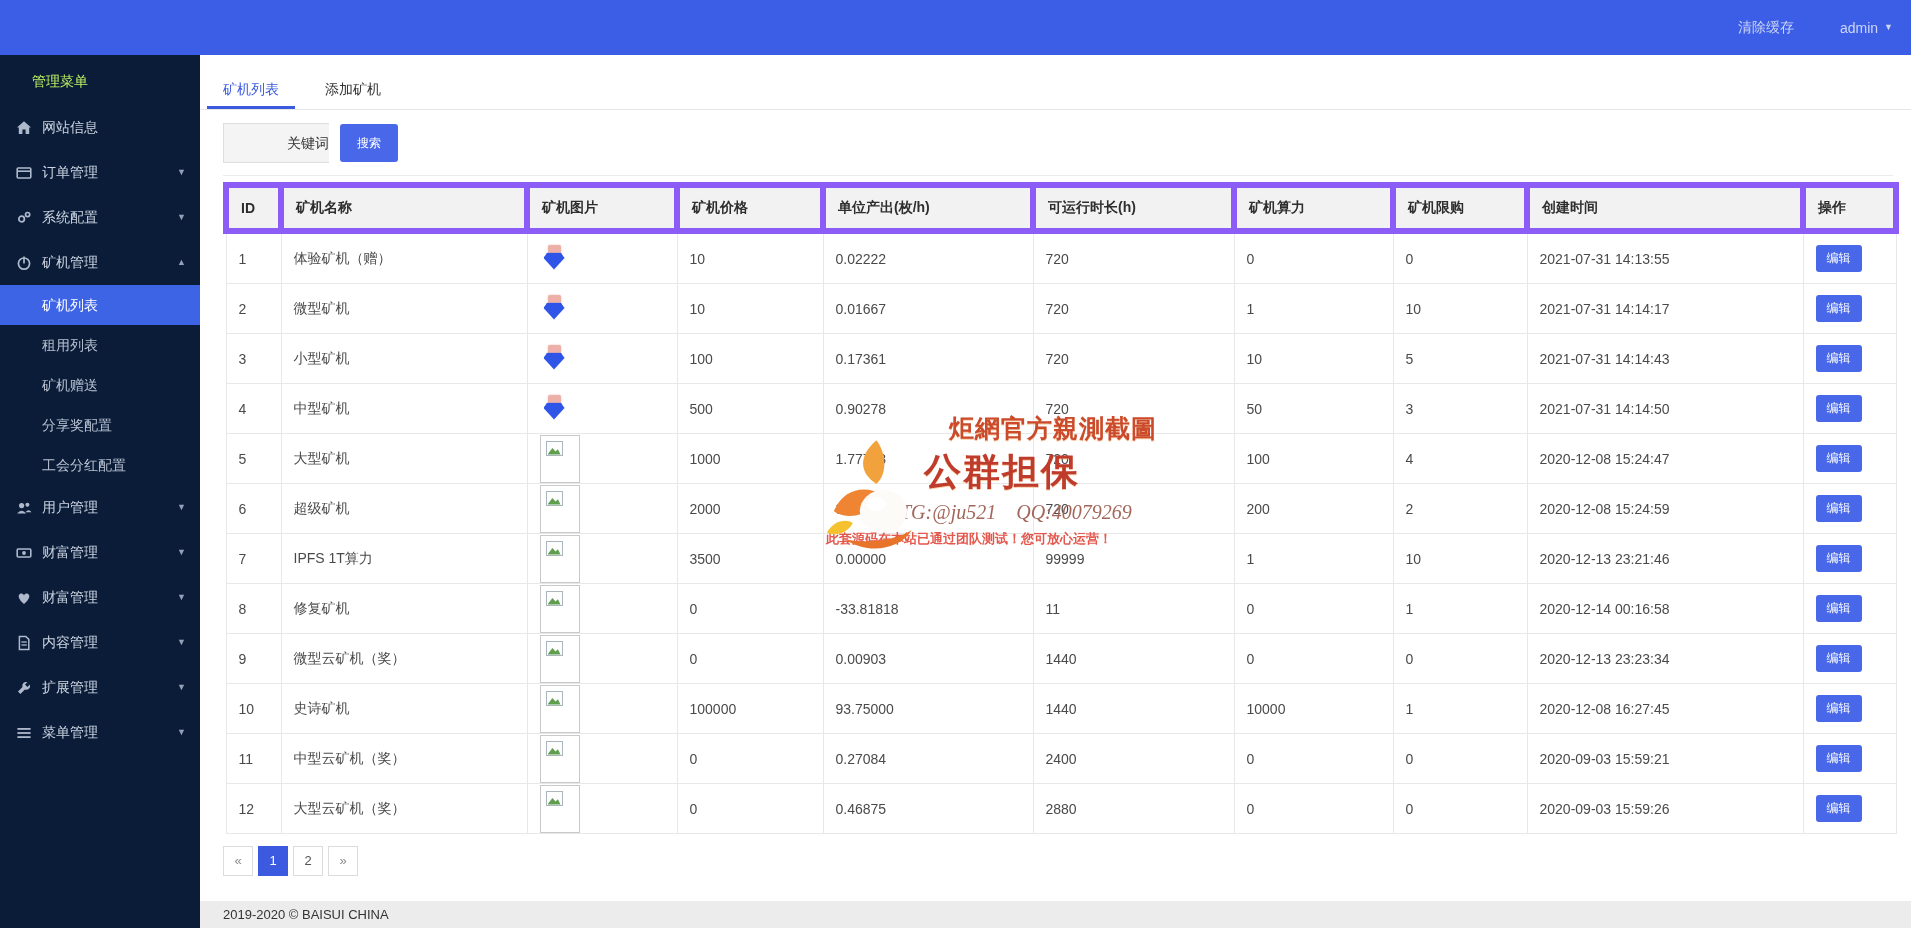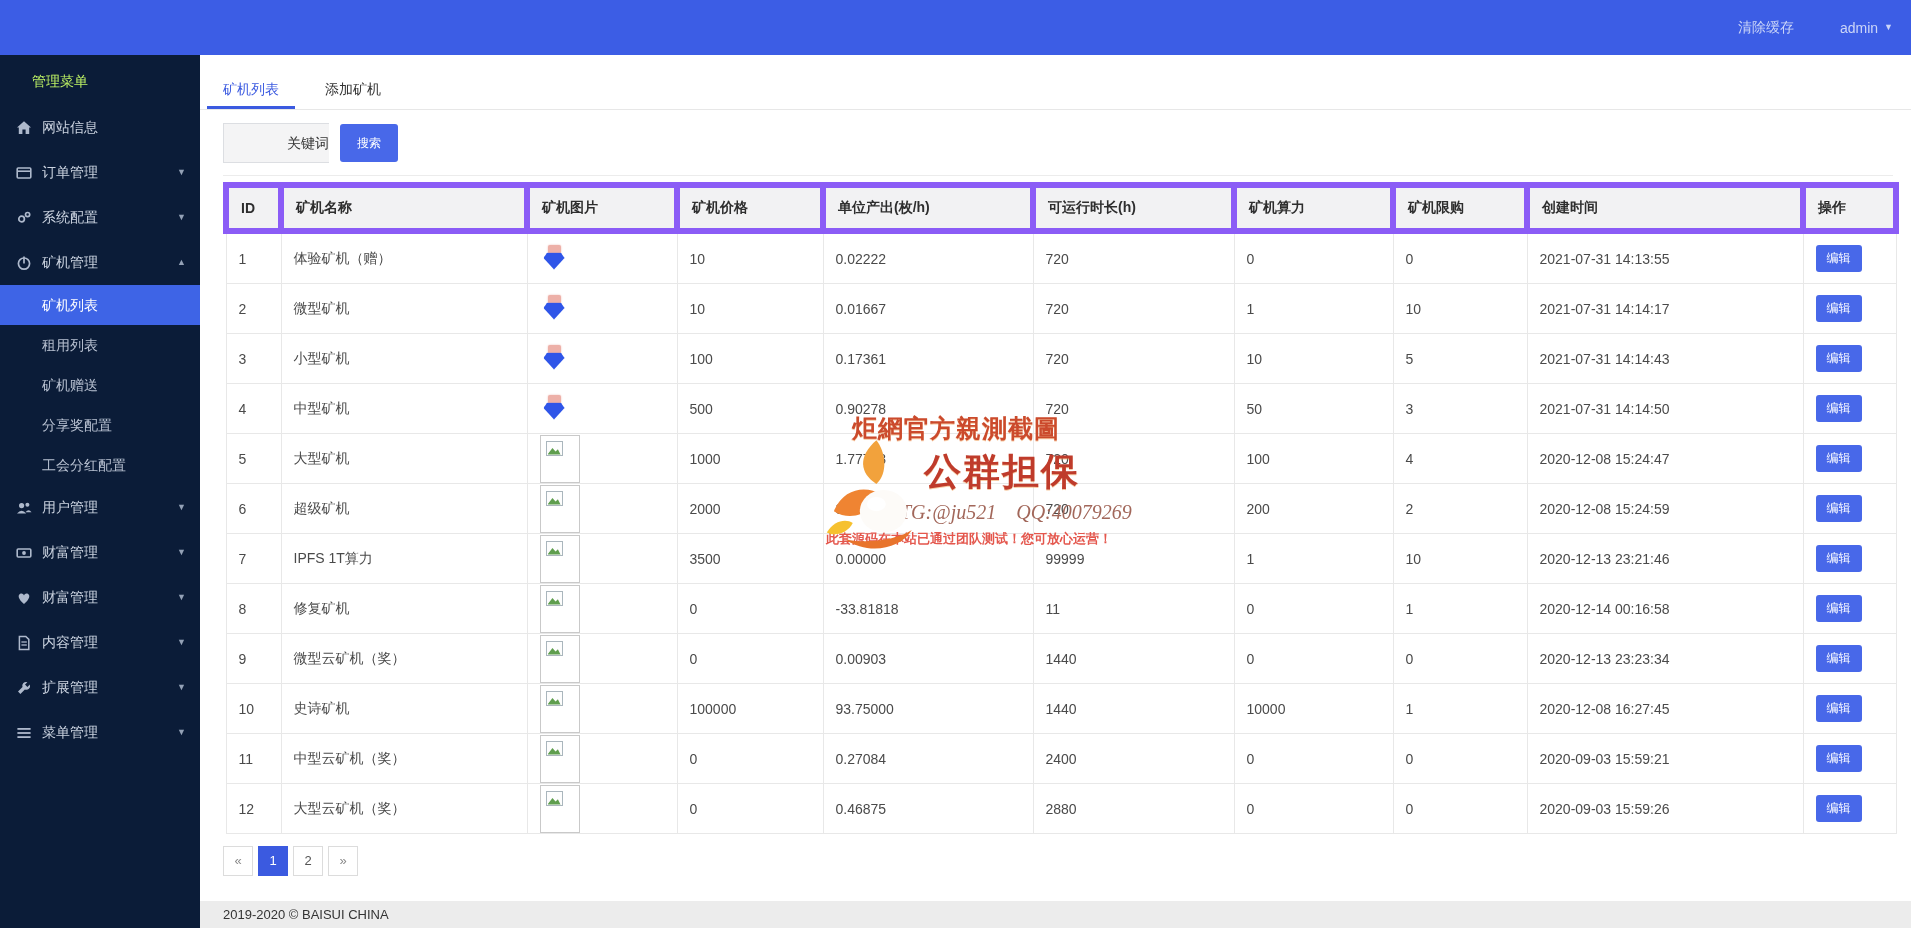--- a/index.html
+++ b/index.html
@@ -70,22 +70,22 @@
   .page-btn{min-width:30px;height:30px;line-height:28px;text-align:center;border:1px solid #dcdcdc;
     background:#fff;color:#555;font-size:13px;box-sizing:border-box;cursor:pointer;padding:0 9px;}
   .page-btn.nav{color:#8a8a8a;}
   .page-btn.active{background:#3b5ae0;border-color:#3b5ae0;color:#fff;}
   
   .footer{position:absolute;left:0;right:0;bottom:0;height:27px;background:#ececec;line-height:27px;
     padding-left:23px;font-size:13px;color:#333;}
   
   .watermark{position:absolute;left:812px;top:412px;width:345px;z-index:6;pointer-events:none;}
   .wm-flame{position:absolute;left:-2px;top:26px;width:128px;height:118px;}
-  .wm1{margin-left:40px;font-size:25px;font-weight:bold;letter-spacing:1px;color:#cb4a2c;
-    font-family:"Liberation Serif",serif;text-shadow:0 1px 0 rgba(240,160,90,.55);}
+  .wm1{margin-left:86px;font-size:25px;font-weight:bold;letter-spacing:1px;color:#cb4a2c;
+    font-family:"Liberation Serif",serif;text-shadow:0 1px 0 rgba(240,160,90,.55);text-align:right;}
   .wm2{margin-left:112px;margin-top:2px;font-size:37px;font-weight:bold;letter-spacing:2px;
     color:#bf3b2b;font-family:Liberation Serif, serif;text-shadow:0 1px 0 rgba(240,160,90,.55);}
   .wm3{margin-left:88px;margin-top:2px;font-size:20px;font-style:italic;color:#a2675a;
     font-family:"Liberation Serif",serif;}
   .wm4{margin-top:4px;margin-left:14px;font-size:13px;color:#e4574d;font-weight:bold;}
 </style>
 </head>
 <body>
 
 <div class="topbar">

